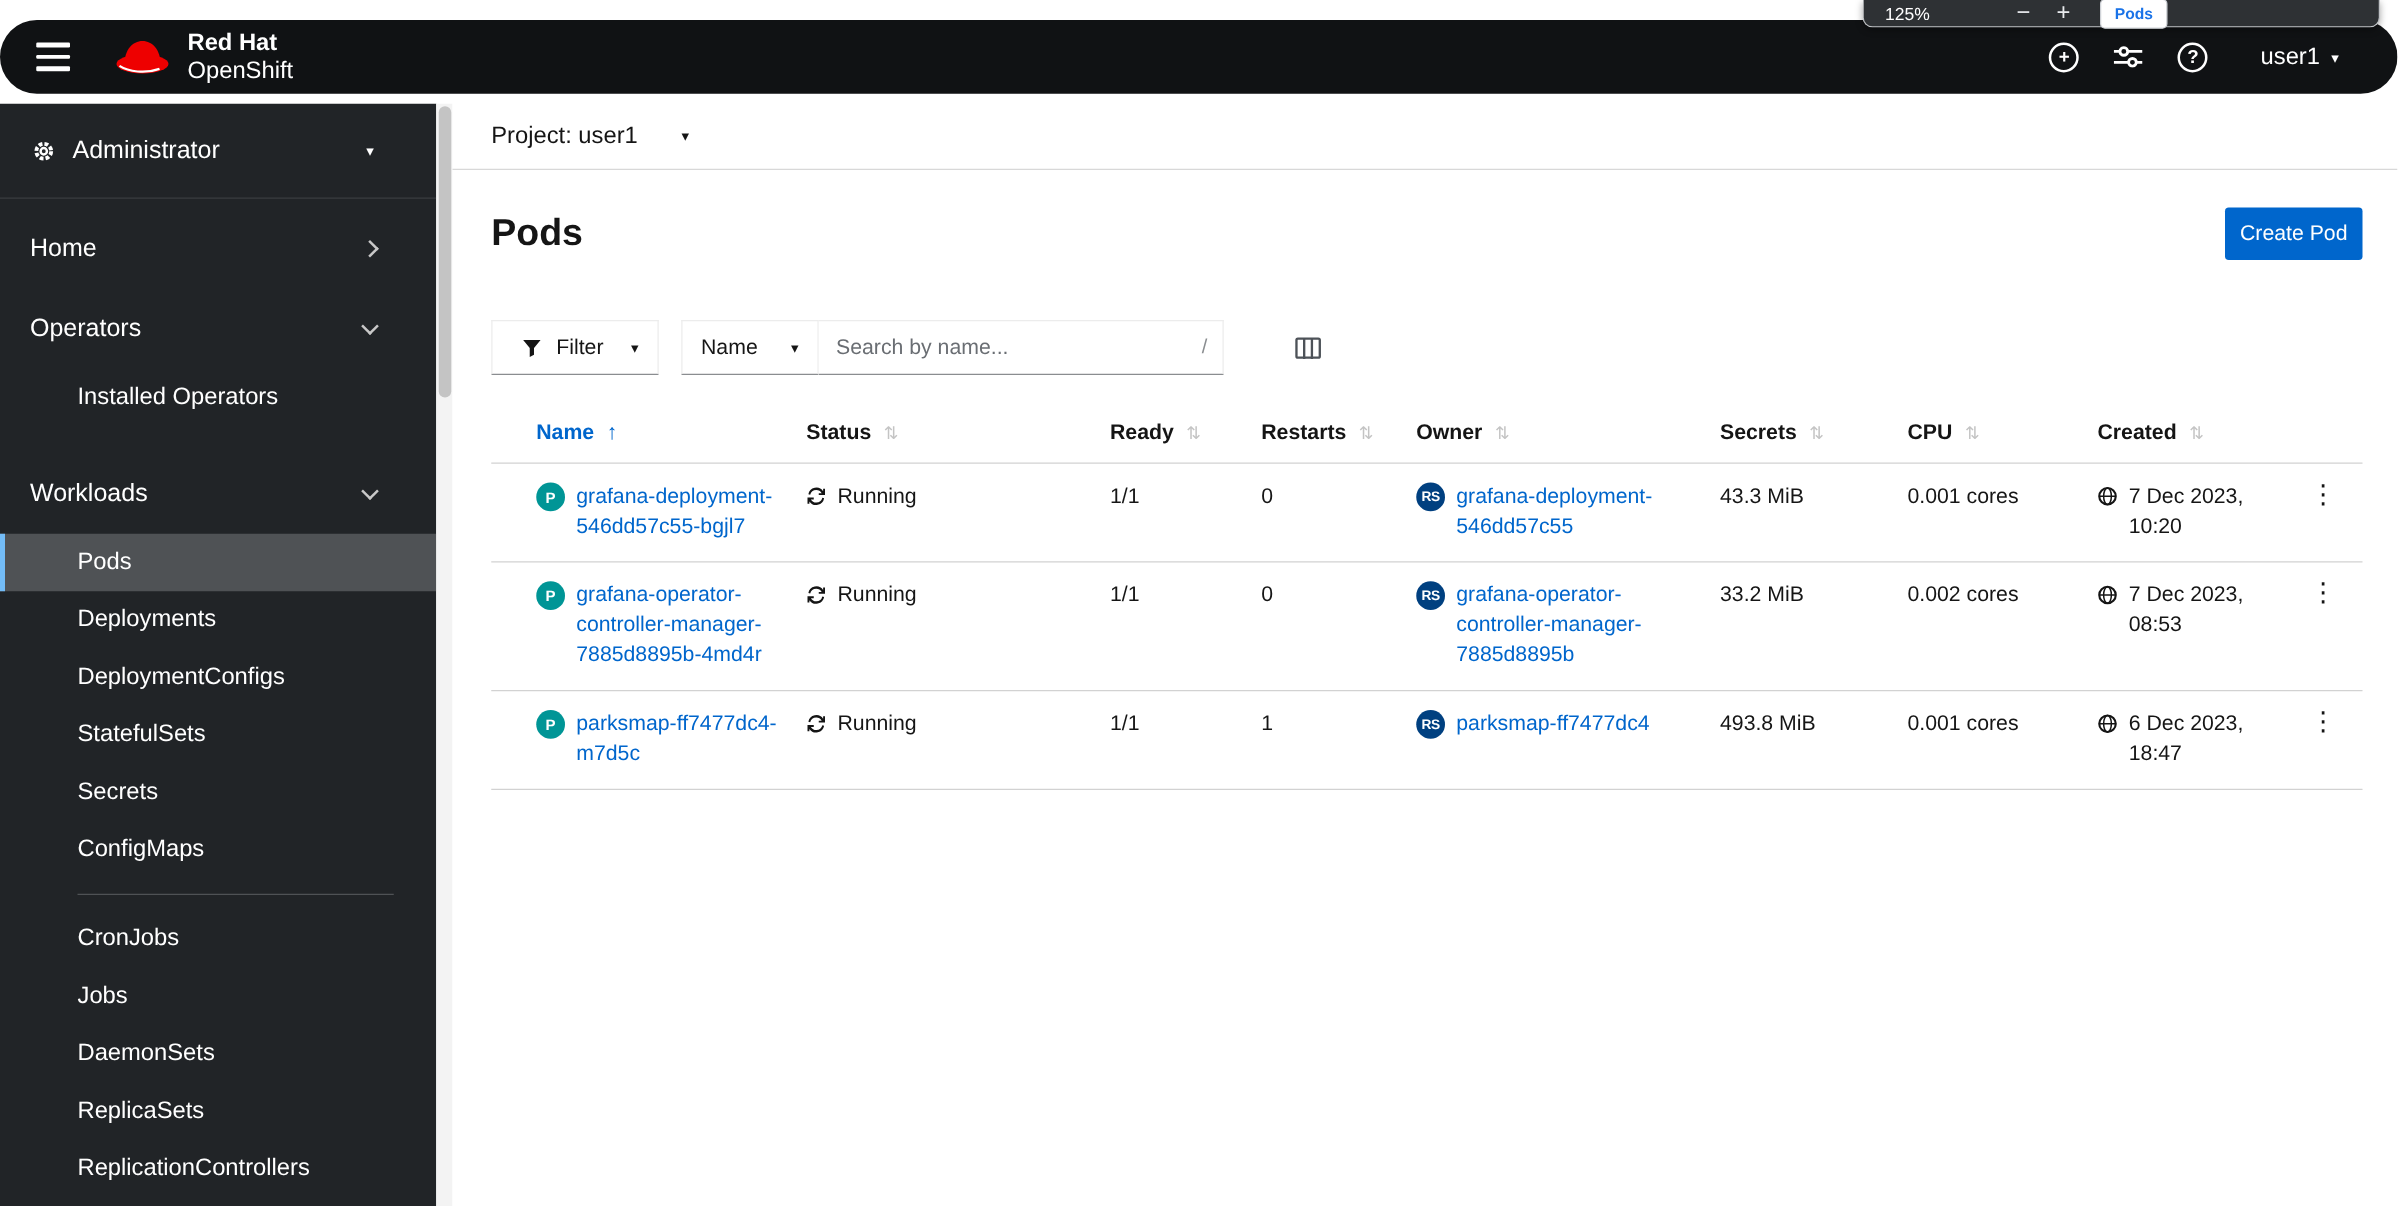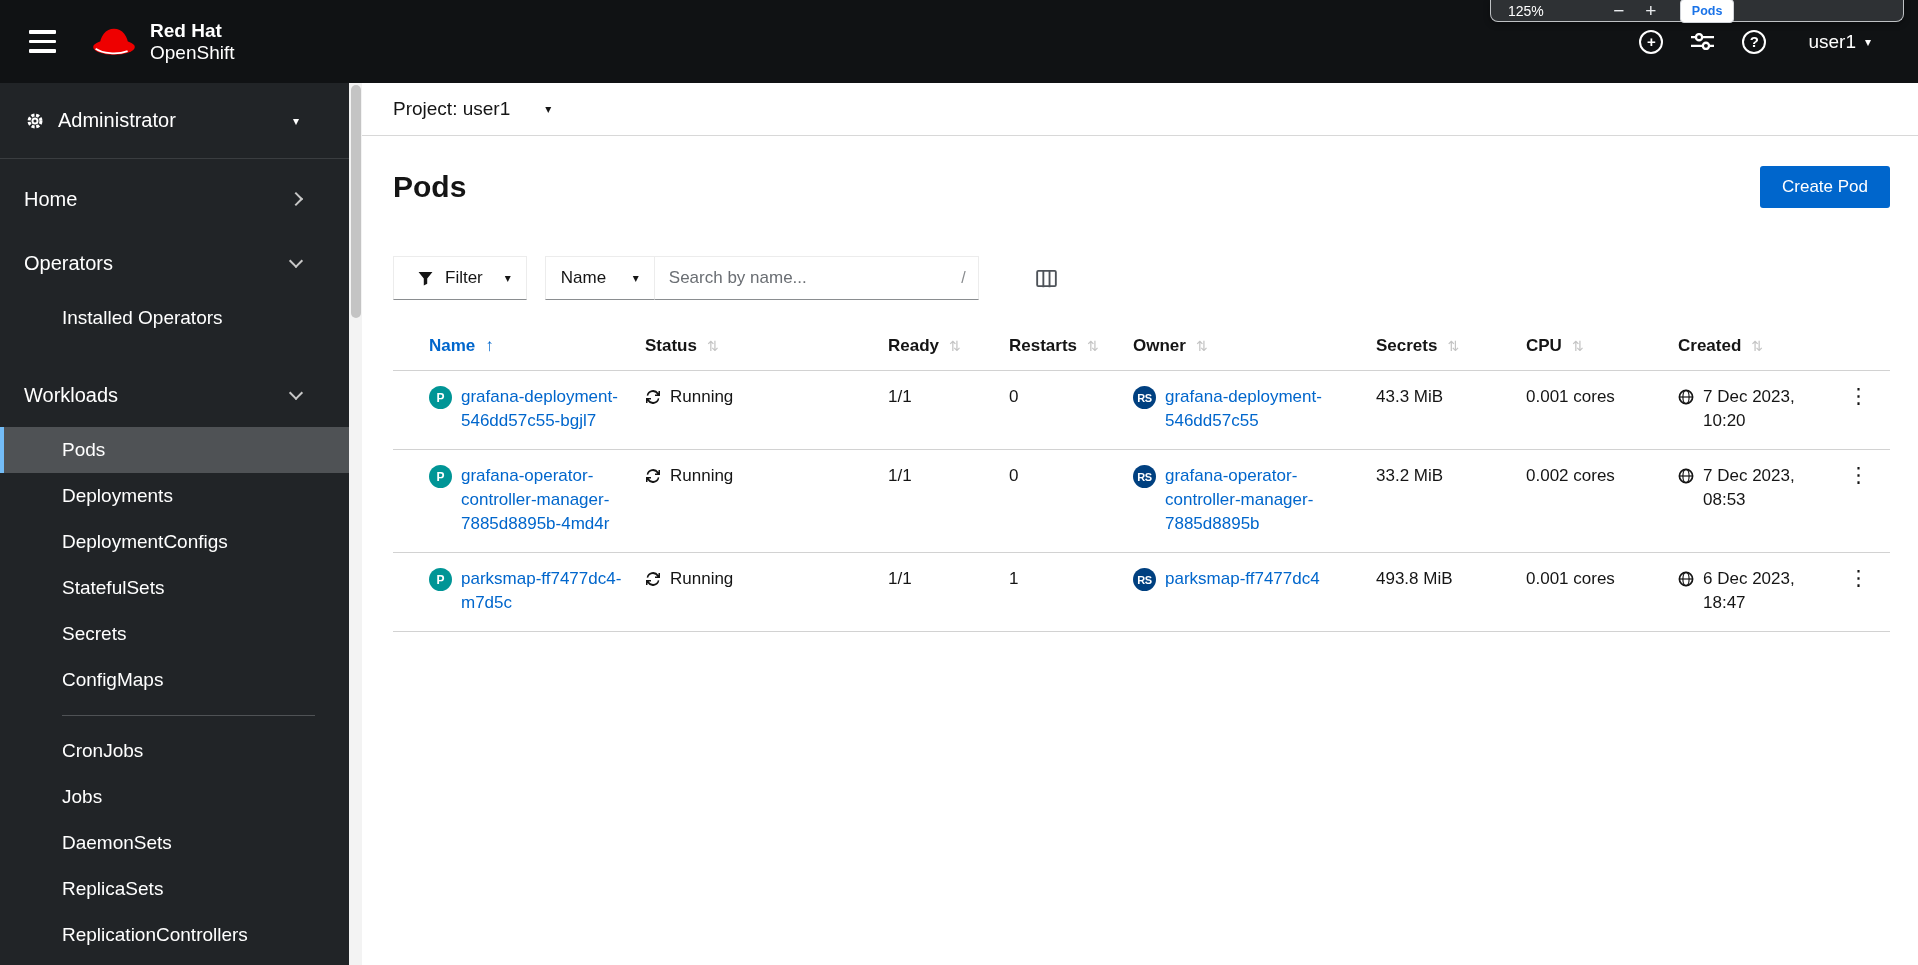--- a/index.html
+++ b/index.html
@@ -9,22 +9,22 @@
     --nav-accent:#73bcf7;
   }
   *{box-sizing:border-box;}
   html,body{margin:0;padding:0;}
   body{
     width:1918px;height:965px;overflow:hidden;position:relative;
     font-family:"Liberation Sans",sans-serif;background:#fff;color:#151515;
   }
 
   
-  .masthead{position:absolute;top:0;left:0;width:100%;height:83px;background:#101214;
-    display:flex;align-items:center;z-index:5;}
+  .masthead{position:absolute;top:16px;left:0;width:100%;height:59px;background:#101214;
+    display:flex;align-items:center;z-index:5;border-radius:30px;}
   .hamburger{margin-left:29px;width:27px;display:flex;flex-direction:column;gap:6px;cursor:pointer;}
   .hamburger span{height:3.5px;background:#fff;border-radius:1px;}
   .brand{display:flex;align-items:center;margin-left:34px;gap:12px;cursor:pointer;}
   .brand-text{color:#fff;font-size:19px;line-height:1.15;}
   .brand-text .b1{font-weight:700;}
   .masthead-right{margin-left:auto;display:flex;align-items:center;gap:28px;margin-right:47px;}
   .mh-circle{width:24px;height:24px;border:2px solid #fff;border-radius:50%;display:flex;
     align-items:center;justify-content:center;color:#fff;font-size:15px;font-weight:700;cursor:pointer;}
   .mh-plain{display:flex;align-items:center;cursor:pointer;}
   .user-menu{display:flex;align-items:center;gap:9px;color:#fff;font-size:19px;cursor:pointer;margin-left:14px;}
@@ -65,21 +65,21 @@
   .side-scroll .thumb{position:absolute;top:2px;left:1.5px;width:10px;height:233px;background:#c4c4c4;border-radius:5px;cursor:pointer;}
 
   
   .main{position:absolute;left:362px;top:83px;right:0;bottom:0;background:#fff;}
   .project-bar{height:53px;display:flex;align-items:center;gap:22px;padding-left:31px;
     border-bottom:1px solid #d8d8d8;font-size:19px;}
   .project-label{cursor:pointer;display:flex;align-items:center;gap:35px;}
 
   .page-header{display:flex;align-items:flex-start;padding:30px 28px 0 31px;}
   .page-title{font-size:30px;font-weight:600;line-height:42px;margin:0;}
-  .create-btn{margin-left:auto;height:42px;padding:0 22px;background:var(--accent);color:#fff;
+  .create-btn{margin-left:auto;height:42px;padding:0 12px;background:var(--accent);color:#fff;
     font-size:17px;border:none;border-radius:3px;cursor:pointer;font-family:inherit;}
 
   .toolbar{display:flex;align-items:center;margin:48px 0 0 31px;}
   .select{height:44px;background:#fff;border:1px solid #ececec;border-bottom-color:#8a8d90;
     display:flex;align-items:center;padding:0 15px;font-size:17px;gap:12px;cursor:pointer;}
   .select.filter{min-width:133px;padding-left:24px;}
   .select.attr{min-width:110px;margin-left:18px;justify-content:space-between;}
   .search-wrap{position:relative;}
   .search-input{width:324px;height:44px;border:1px solid #ececec;border-bottom-color:#8a8d90;
     border-left:none;padding:0 32px 0 14px;font-size:17px;font-family:inherit;color:#151515;outline:none;}

